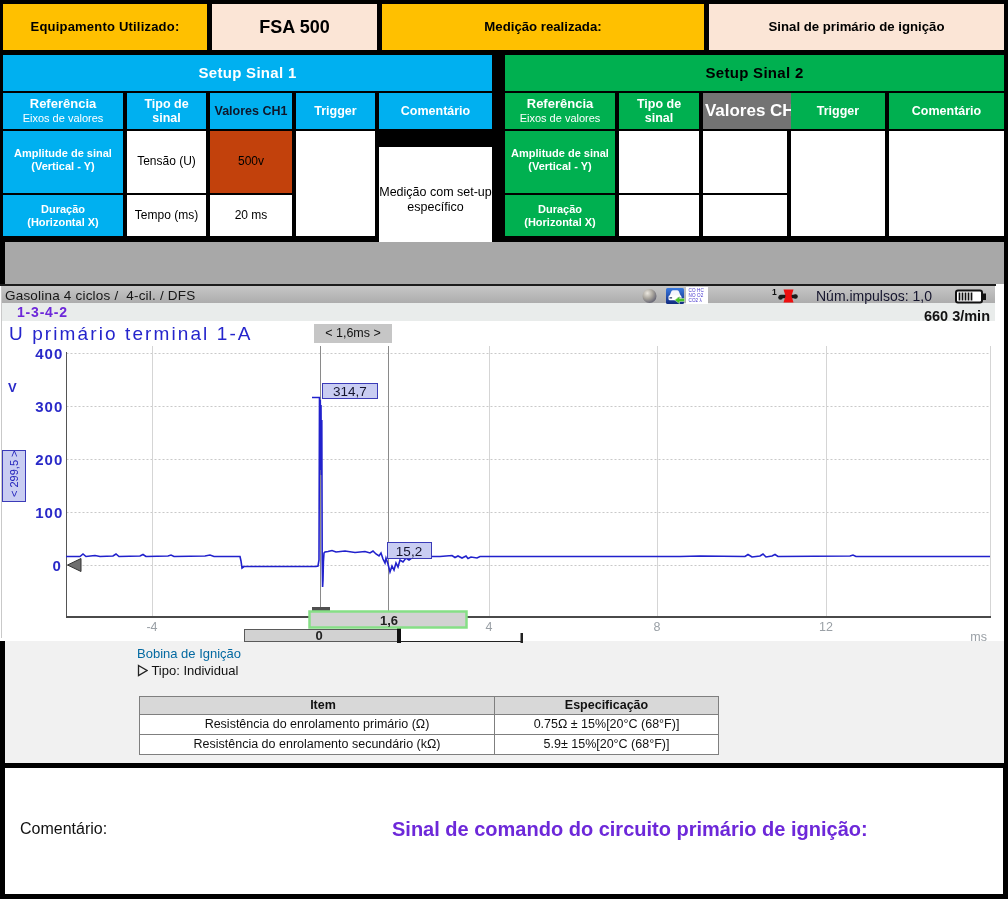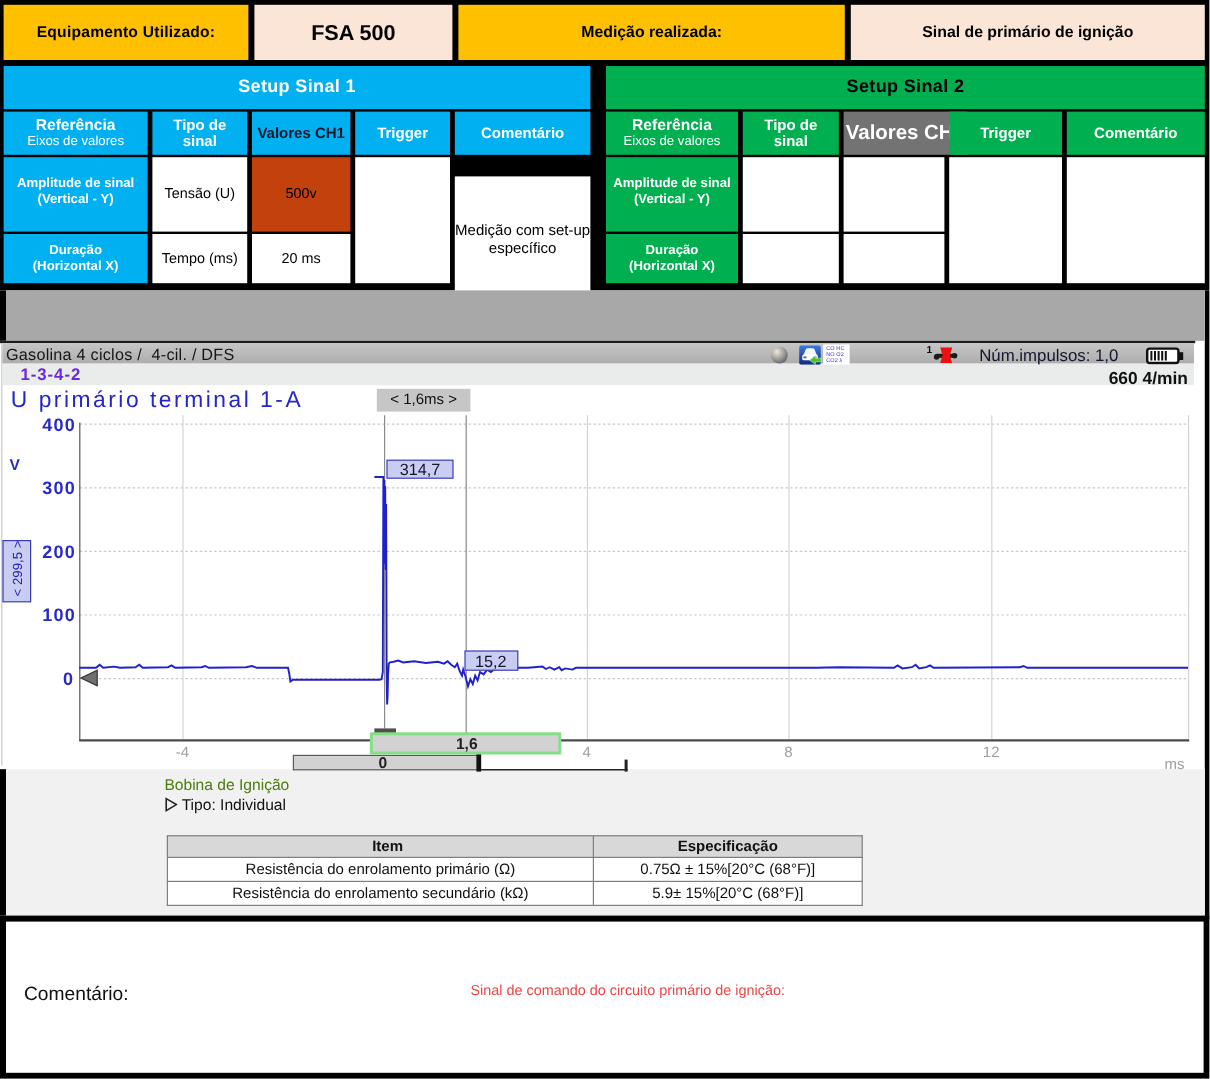--- a/index.html
+++ b/index.html
@@ -63,21 +63,21 @@
 <div class="a" style="left:5px;top:242px;width:999px;height:42px;background:#A8A8A8;"></div>
 <div class="a" style="left:0;top:284px;width:996px;height:2px;background:#1c1c1c;"></div>
 
 <div class="a" style="left:1px;top:286px;width:1px;height:352px;background:#c9c9c9;"></div>
 
 <div class="a" style="left:2px;top:286px;width:993px;height:17px;background:linear-gradient(#c6c6c6,#adadad);"></div>
 <div class="a" style="left:5px;top:288px;font-size:13.5px;letter-spacing:0.2px;color:#161616;">Gasolina 4 ciclos /&nbsp; 4-cil. / DFS</div>
 
 <div class="a" style="left:2px;top:303px;width:993px;height:18px;background:#e9eceb;"></div>
 <div class="a" style="left:17px;top:304px;font-size:14px;letter-spacing:0.8px;font-weight:bold;color:#6d28d9;">1-3-4-2</div>
-<div class="a" style="left:820px;top:308px;width:170px;text-align:right;font-size:14.5px;font-weight:bold;color:#111;">660 4/min</div>
+<div class="a" style="left:820px;top:308px;width:170px;text-align:right;font-size:14.5px;font-weight:bold;color:#111;">660 3/min</div>
 
 <svg class="a" style="left:640px;top:286px;" width="360" height="18" viewBox="640 286 360 18">
   <defs>
     <radialGradient id="ball" cx="35%" cy="30%" r="78%">
       <stop offset="0%" stop-color="#ece8e0"></stop>
         <stop offset="50%" stop-color="#a8a49c"></stop>
         <stop offset="100%" stop-color="#5c5c6e"></stop>
     </radialGradient>
     <linearGradient id="carbg" x1="0" y1="0" x2="0" y2="1">
       <stop offset="0%" stop-color="#3a7ae0"></stop>
@@ -189,30 +189,30 @@
   <rect x="397" y="627" width="4" height="16" fill="#111"></rect>
   <line x1="401" y1="641.5" x2="523" y2="641.5" stroke="#222" stroke-width="1.2"></line>
   <rect x="520.5" y="633" width="2.5" height="10" fill="#222"></rect>
 
   <rect x="309.5" y="611.5" width="157" height="16" fill="#d2d2d2" stroke="#86df86" stroke-width="2.5"></rect>
   <text x="389" y="624.5" font-size="13" font-weight="bold" fill="#222" text-anchor="middle" font-family="Liberation Sans">1,6</text>
 </svg>
 
 <div class="a" style="left:0;top:641px;width:1004px;height:122px;background:#f1f1f1;"></div>
 <div class="a" style="left:0;top:641px;width:5px;height:122px;background:#000;"></div>
-<div class="a" style="left:137px;top:646px;font-size:13px;color:#4d7c0f;">Bobina de Ignição</div>
+<div class="a" style="left:137px;top:646px;font-size:13px;color:#0369a1;">Bobina de Ignição</div>
 <div class="a" style="left:137px;top:663px;font-size:13px;color:#111;"><svg width="11" height="13" style="vertical-align:-2px;">
       <polygon points="1.5,1.5 10,6.5 1.5,11.5" fill="#f1f1f1" stroke="#222" stroke-width="1.3"></polygon>
     </svg> Tipo: Individual</div>
 
 <div class="a" style="left:139px;top:696px;width:580px;">
   <div class="c" style="left:0;top:0;width:356px;height:19px;background:#d8d8d8;border:1px solid #7f7f7f;font-size:12.5px;font-weight:bold;color:#111;padding-left:12px;">Item</div>
   <div class="c" style="left:356px;top:0;width:224px;height:19px;background:#d8d8d8;border:1px solid #7f7f7f;border-left:none;font-size:12.5px;font-weight:bold;color:#111;">Especificação</div>
   <div class="c" style="left:0;top:19px;width:356px;height:20px;background:#fff;border:1px solid #7f7f7f;border-top:none;font-size:12.5px;color:#111;">Resistência do enrolamento primário (Ω)</div>
   <div class="c" style="left:356px;top:19px;width:224px;height:20px;background:#fff;border:1px solid #7f7f7f;border-top:none;border-left:none;font-size:12.5px;color:#111;">0.75Ω ± 15%[20°C (68°F)]</div>
   <div class="c" style="left:0;top:39px;width:356px;height:20px;background:#fff;border:1px solid #7f7f7f;border-top:none;font-size:12.5px;color:#111;">Resistência do enrolamento secundário (kΩ)</div>
   <div class="c" style="left:356px;top:39px;width:224px;height:20px;background:#fff;border:1px solid #7f7f7f;border-top:none;border-left:none;font-size:12.5px;color:#111;">5.9± 15%[20°C (68°F)]</div>
 </div>
 
 <div class="a" style="left:0;top:763px;width:1008px;height:136px;background:#000;"></div>
 <div class="a" style="left:5px;top:768px;width:998px;height:126px;background:#fff;"></div>
 <div class="a" style="left:20px;top:820px;font-size:16px;color:#111;">Comentário:</div>
-<div class="a" style="left:392px;top:818px;font-size:12px;color:#ef4444;">Sinal de comando do circuito primário de ignição:</div>
+<div class="a" style="left:392px;top:818px;font-size:20px;color:#6d28d9;font-weight:bold;">Sinal de comando do circuito primário de ignição:</div>
 
 </body></html>

